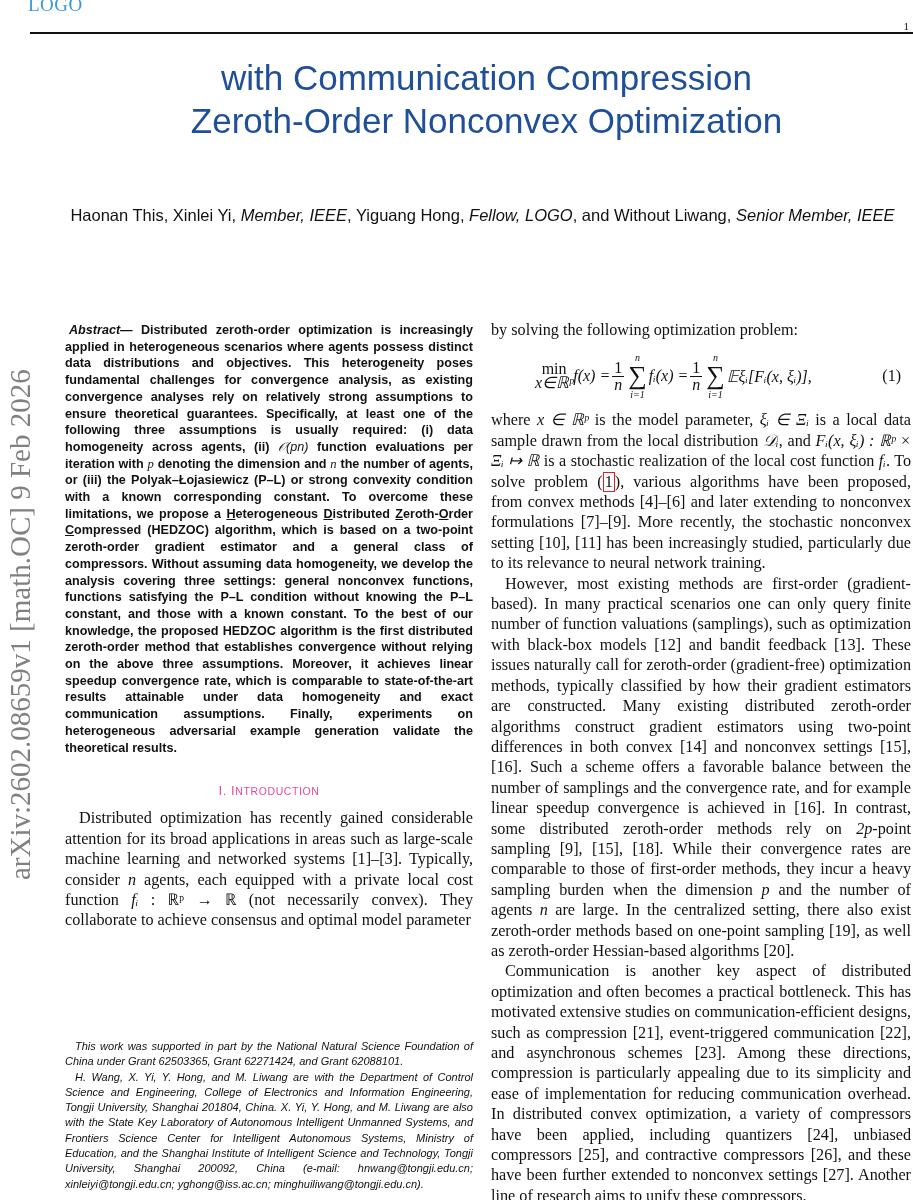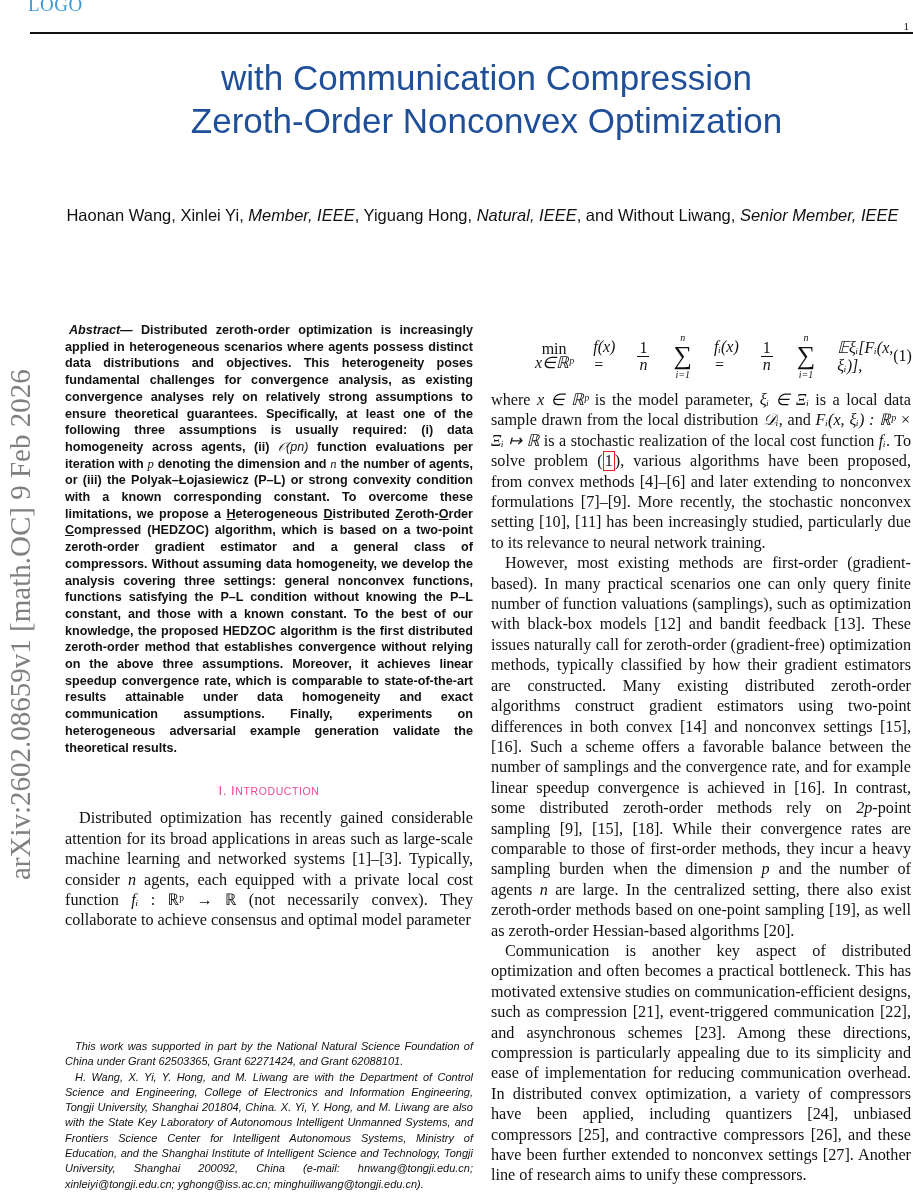--- a/index.html
+++ b/index.html
@@ -18,21 +18,21 @@
   .abstract u { text-decoration: underline; }
   .index { font-family: "Liberation Sans", sans-serif; font-weight: bold; font-size: 12.6px; line-height: 16.7px; text-align: justify; margin: 13px 0 0 0; text-indent: 4px; }
   .section-head { font-family: "Liberation Sans", sans-serif; font-size: 13px; color: #ec4899; text-align: center; margin: 27px 0 10px 0; letter-spacing: 0.6px; }
   .section-head .sc { font-size: 10.5px; }
   .body { font-family: "Liberation Serif", serif; font-size: 16.2px; line-height: 20.4px; text-align: justify; margin: 0; text-indent: 14px; }
   .body.noindent { text-indent: 0; }
   .math { font-style: italic; }
   .footnote { font-family: "Liberation Sans", sans-serif; font-size: 11px; line-height: 15.3px; text-align: justify; margin: 0; text-indent: 10px; font-style: italic; }
   .footnotes { position: absolute; left: 65px; top: 1039px; width: 408px; }
   .equation { display: flex; align-items: center; justify-content: space-between; height: 68px; margin: 2px 0 0 0; font-family: "Liberation Serif", serif; font-size: 16px; }
-  .eq-body { margin-left: 44px; display: flex; align-items: center; gap: 20px; font-style: italic; }
+  .eq-body { margin-left: 44px; display: flex; align-items: center; gap: 0; font-style: italic; }
   .eq-num { margin-right: 10px; font-style: normal; }
   .frac { display: inline-flex; flex-direction: column; align-items: center; font-style: normal; line-height: 16px; margin: 0 2px; }
   .frac .num { border-bottom: 1px solid #111; padding: 0 2px; }
   .sum { display: inline-flex; flex-direction: column; align-items: center; line-height: 11px; margin: 0 2px; }
   .sum .big { font-size: 26px; line-height: 26px; font-style: normal; }
   .sum .lim { font-size: 10px; }
   .minop { display: inline-flex; flex-direction: column; align-items: center; line-height: 14px; font-style: normal; }
   .minop .sub { font-size: 16px; font-style: italic; }
   .eqref { border: 1px solid #e02020; padding: 0 1px; }
 </style>
@@ -42,40 +42,41 @@
 <div class="logo">LOGO</div>
 <div class="page-num">1</div>
 <div class="header-rule"></div>
 
 <div class="title">
   <div>with Communication Compression</div>
   <div>Zeroth-Order Nonconvex Optimization</div>
 </div>
 
 <div class="authors">
-  <span>Haonan Wang, Xinlei Yi, </span><i>Member, IEEE</i><span>, Yiguang Hong, </span><i>Natural, IEEE</i><span>, and Without Liwang, </span><i>Senior Member, IEEE</i>
+  <span>Haonan This, Xinlei Yi, </span><i>Member, IEEE</i><span>, Yiguang Hong, </span><i>Fellow, LOGO</i><span>, and Without Liwang, </span><i>Senior Member, IEEE</i>
 </div>
 
 <div class="arxiv">arXiv:2602.08659v1  [math.OC]  9 Feb 2026</div>
 
 <div class="col-left">
   <p class="abstract"><span class="lead">Abstract—</span><span> Distributed zeroth-order optimization is increasingly applied in heterogeneous scenarios where agents possess distinct data distributions and objectives. This heterogeneity poses fundamental challenges for convergence analysis, as existing convergence analyses rely on relatively strong assumptions to ensure theoretical guarantees. Specifically, at least one of the following three assumptions is usually required: (i) data homogeneity across agents, (ii) </span><span class="math" style="font-weight:normal">𝒪(pn)</span><span> function evaluations per iteration with </span><span class="math" style="font-family:'Liberation Serif',serif;font-weight:normal">p</span><span> denoting the dimension and </span><span class="math" style="font-family:'Liberation Serif',serif;font-weight:normal">n</span><span> the number of agents, or (iii) the Polyak–Łojasiewicz (P–L) or strong convexity condition with a known corresponding constant. To overcome these limitations, we propose a </span><u>H</u><span>eterogeneous </span><u>D</u><span>istributed </span><u>Z</u><span>eroth-</span><u>O</u><span>rder </span><u>C</u><span>ompressed</span><span> (HEDZOC) algorithm, which is based on a two-point zeroth-order gradient estimator and a general class of compressors. Without assuming data homogeneity, we develop the analysis covering three settings: general nonconvex functions, functions satisfying the P–L condition without knowing the P–L constant, and those with a known constant. To the best of our knowledge, the proposed HEDZOC algorithm is the first distributed zeroth-order method that establishes convergence without relying on the above three assumptions. Moreover, it achieves linear speedup convergence rate, which is comparable to state-of-the-art results attainable under data homogeneity and exact communication assumptions. Finally, experiments on heterogeneous adversarial example generation validate the theoretical results.</span></p>
 
 
   <div class="section-head"><span>I. </span><span>I</span><span class="sc">NTRODUCTION</span></div>
 
   <p class="body"><span>Distributed optimization has recently gained considerable attention for its broad applications in areas such as large-scale machine learning and networked systems [1]–[3]. Typically, consider </span><span class="math">n</span><span> agents, each equipped with a private local cost function </span><span class="math">fᵢ</span><span> : ℝᵖ → ℝ (not necessarily convex). They collaborate to achieve consensus and optimal model parameter</span></p>
 </div>
 
 <div class="footnotes">
   <p class="footnote">This work was supported in part by the National Natural Science Foundation of China under Grant 62503365, Grant 62271424, and Grant 62088101.</p>
   <p class="footnote">H. Wang, X. Yi, Y. Hong, and M. Liwang are with the Department of Control Science and Engineering, College of Electronics and Information Engineering, Tongji University, Shanghai 201804, China. X. Yi, Y. Hong, and M. Liwang are also with the State Key Laboratory of Autonomous Intelligent Unmanned Systems, and Frontiers Science Center for Intelligent Autonomous Systems, Ministry of Education, and the Shanghai Institute of Intelligent Science and Technology, Tongji University, Shanghai 200092, China (e-mail: hnwang@tongji.edu.cn; xinleiyi@tongji.edu.cn; yghong@iss.ac.cn; minghuiliwang@tongji.edu.cn).</p>
 </div>
 
 <div class="col-right">
+  <p class="body noindent">by solving the following optimization problem:</p>
 
   <div class="equation">
     <div class="eq-body">
       <span class="minop">
           <span>min</span>
           <span class="sub">x∈ℝᵖ</span>
         </span>
       <span>f(x) =</span>
       <span class="frac">
           <span class="num">1</span>

